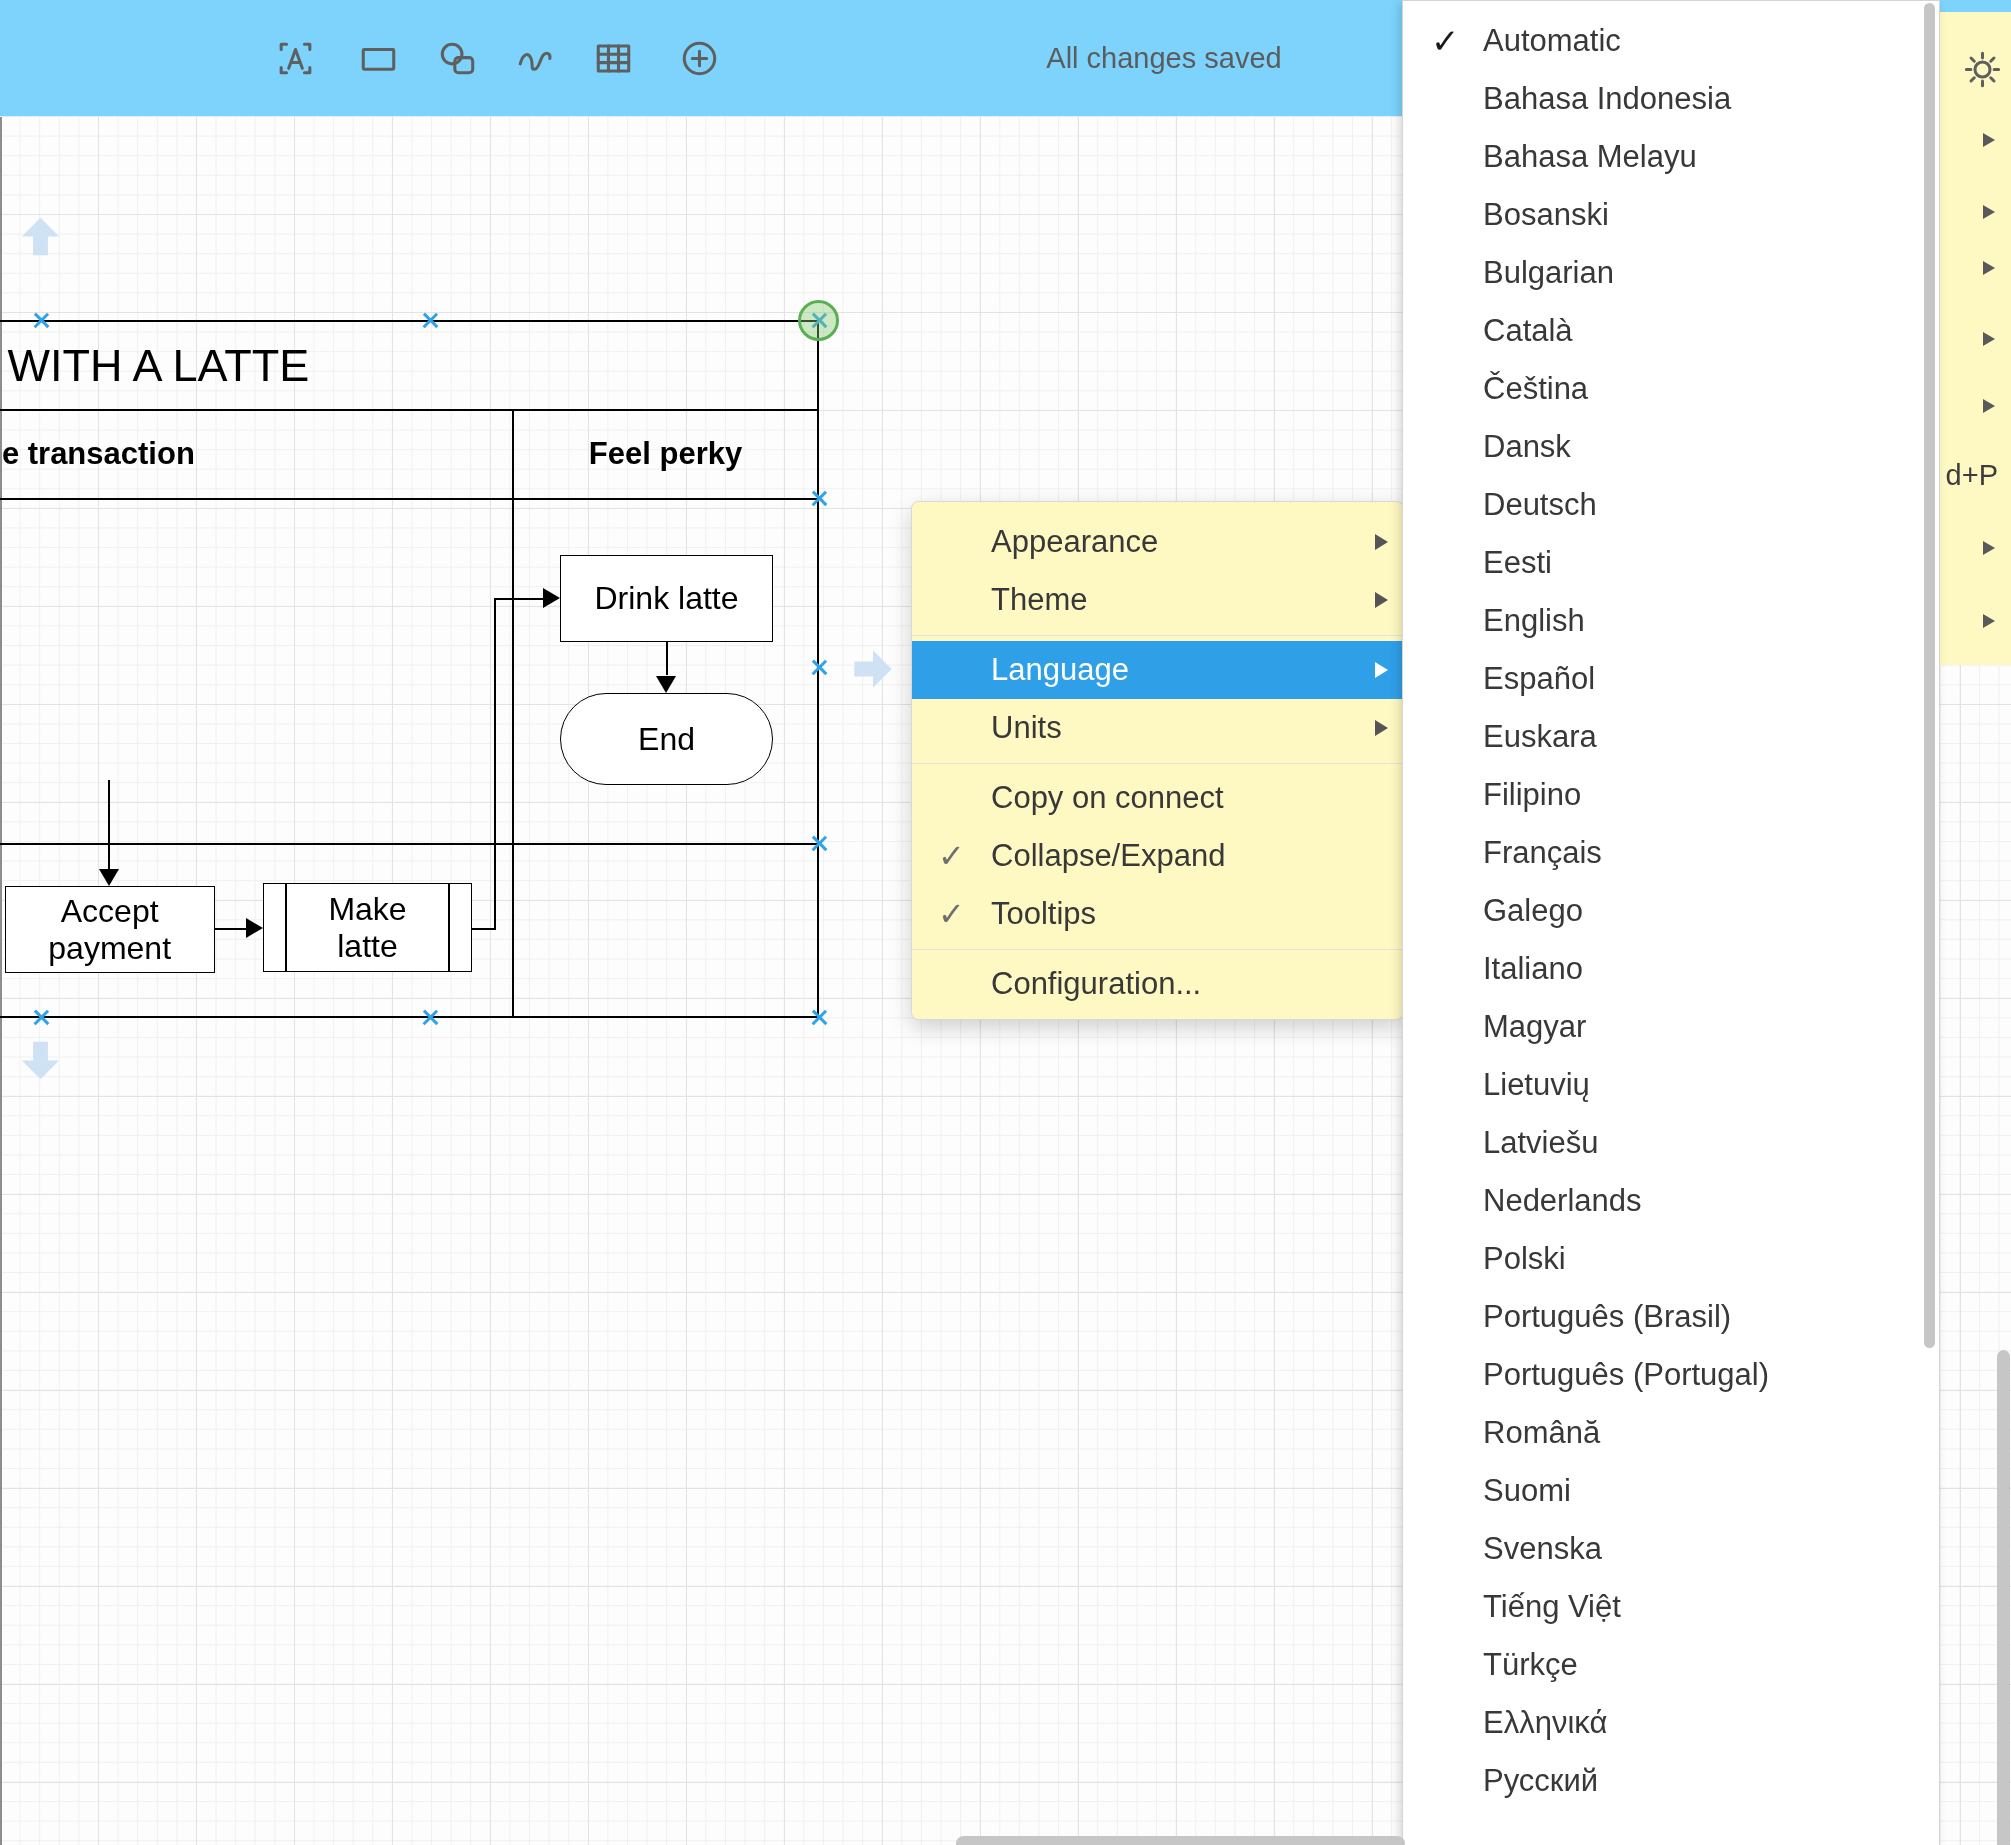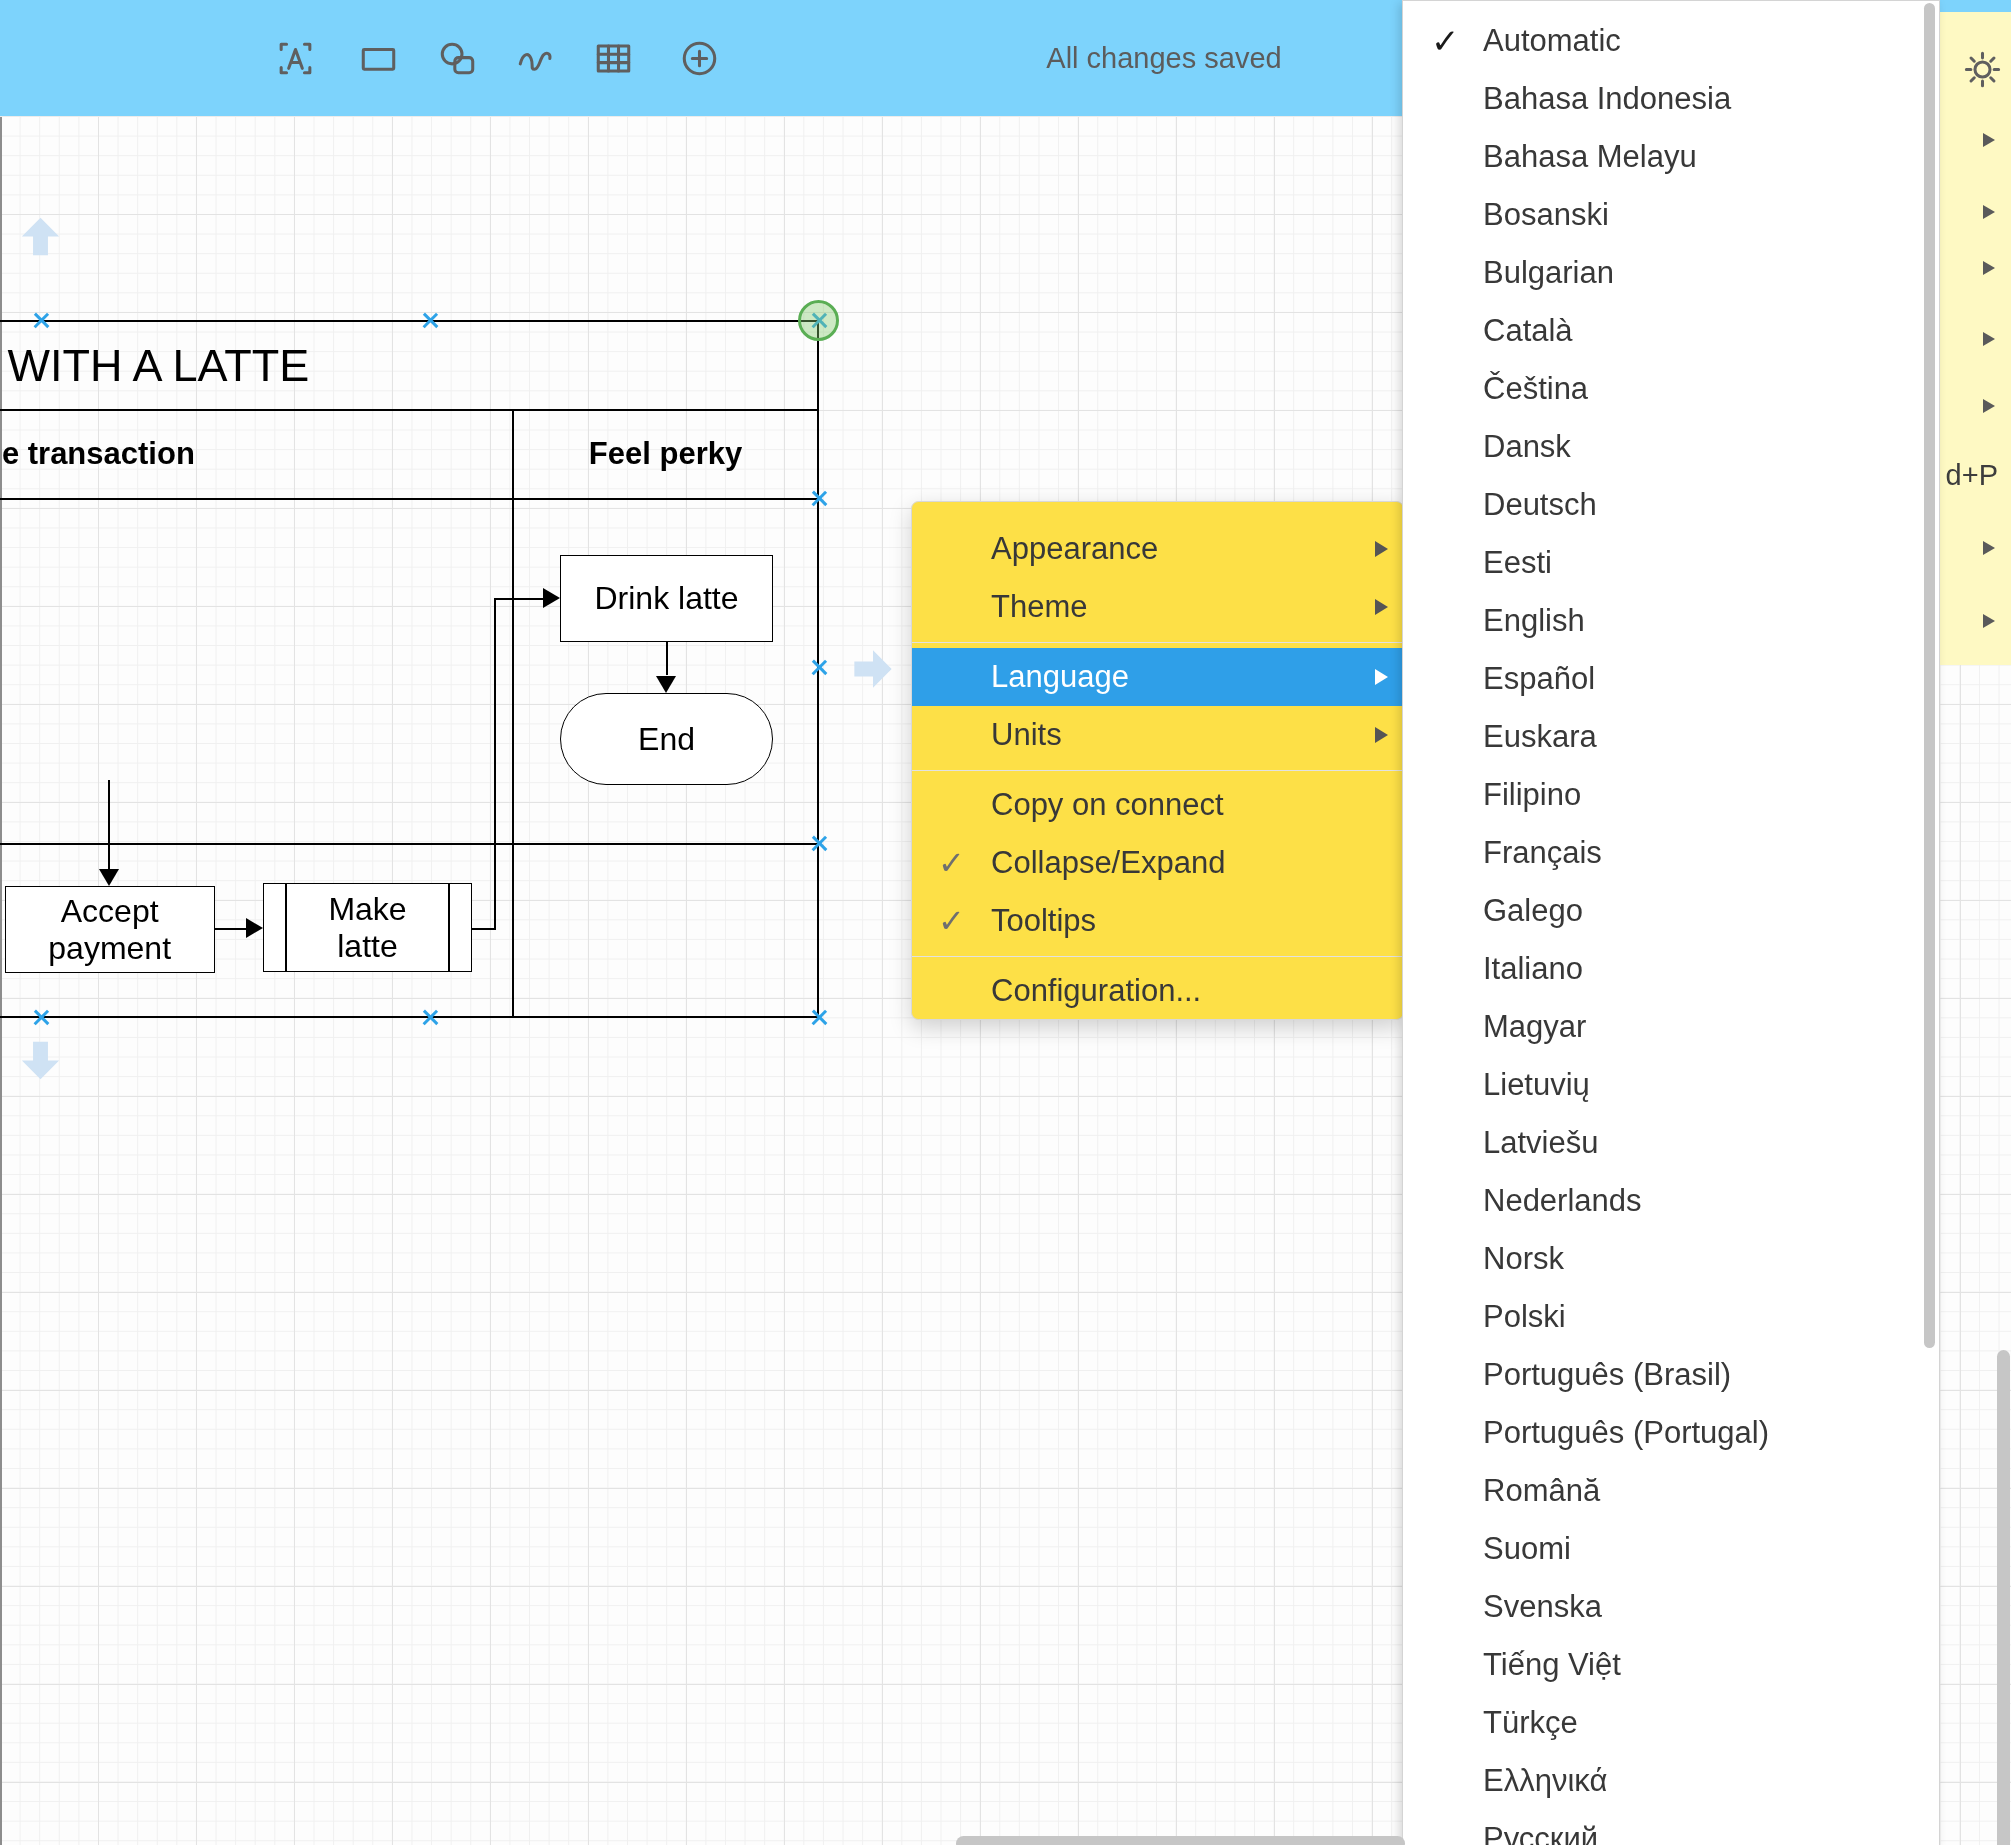--- a/index.html
+++ b/index.html
@@ -43,23 +43,23 @@
   .xmark{position:absolute;width:17px;height:17px;z-index:3;}
   .xmark::before,.xmark::after{content:"";position:absolute;left:7.5px;top:-0.9px;width:2.8px;height:18.6px;
     background:#2ea3e8;}
   .xmark::before{transform:rotate(45deg);} .xmark::after{transform:rotate(-45deg);}
   .green-handle{position:absolute;left:798px;top:300px;width:41px;height:41px;border-radius:50%;
     background:rgba(132,203,110,0.40);border:3.7px solid #5aae54;box-sizing:border-box;z-index:4;}
   .dirarrow{position:absolute;z-index:2;}
   .dirarrow svg{fill:#cfe2f4;}
 
   
-  .context-menu{position:absolute;left:911px;top:501px;width:493px;height:519px;background:#fde047;
+  .context-menu{position:absolute;left:911px;top:501px;width:493px;height:519px;background:#fef9c3;
     border:0.9px solid #d8d8d8;border-radius:7.5px;box-shadow:0 7.5px 22.4px rgba(0,0,0,0.18);z-index:5;
-    padding-top:18px;box-sizing:border-box;overflow:hidden;}
+    padding-top:11px;box-sizing:border-box;overflow:hidden;}
   .menu-item{height:58px;line-height:58px;padding-left:79px;font-size:31px;color:#383838;
              position:relative;white-space:nowrap;}
   .menu-item.highlight{background:#2f9fe8;color:#fff;}
   .menu-sep{height:0.9px;background:#e2e2e2;margin:5.6px 0;}
   .menu-check{position:absolute;left:26px;top:0;font-size:32px;color:#6f6f6f;}
   .menu-sub{position:absolute;right:15px;top:50%;transform:translateY(-50%);width:0;height:0;
     border-left:13px solid #555;border-top:8.4px solid transparent;border-bottom:8.4px solid transparent;}
   .menu-item.highlight .menu-sub{border-left-color:#fff;}
 
   
@@ -272,21 +272,20 @@
     <div class="lang-item"><span>Español</span></div>
     <div class="lang-item"><span>Euskara</span></div>
     <div class="lang-item"><span>Filipino</span></div>
     <div class="lang-item"><span>Français</span></div>
     <div class="lang-item"><span>Galego</span></div>
     <div class="lang-item"><span>Italiano</span></div>
     <div class="lang-item"><span>Magyar</span></div>
     <div class="lang-item"><span>Lietuvių</span></div>
     <div class="lang-item"><span>Latviešu</span></div>
     <div class="lang-item"><span>Nederlands</span></div>
-    <div class="lang-item"><span>Norsk</span></div>
     <div class="lang-item"><span>Polski</span></div>
     <div class="lang-item"><span>Português (Brasil)</span></div>
     <div class="lang-item"><span>Português (Portugal)</span></div>
     <div class="lang-item"><span>Română</span></div>
     <div class="lang-item"><span>Suomi</span></div>
     <div class="lang-item"><span>Svenska</span></div>
     <div class="lang-item"><span>Tiếng Việt</span></div>
     <div class="lang-item"><span>Türkçe</span></div>
     <div class="lang-item"><span>Ελληνικά</span></div>
     <div class="lang-item"><span>Русский</span></div>

